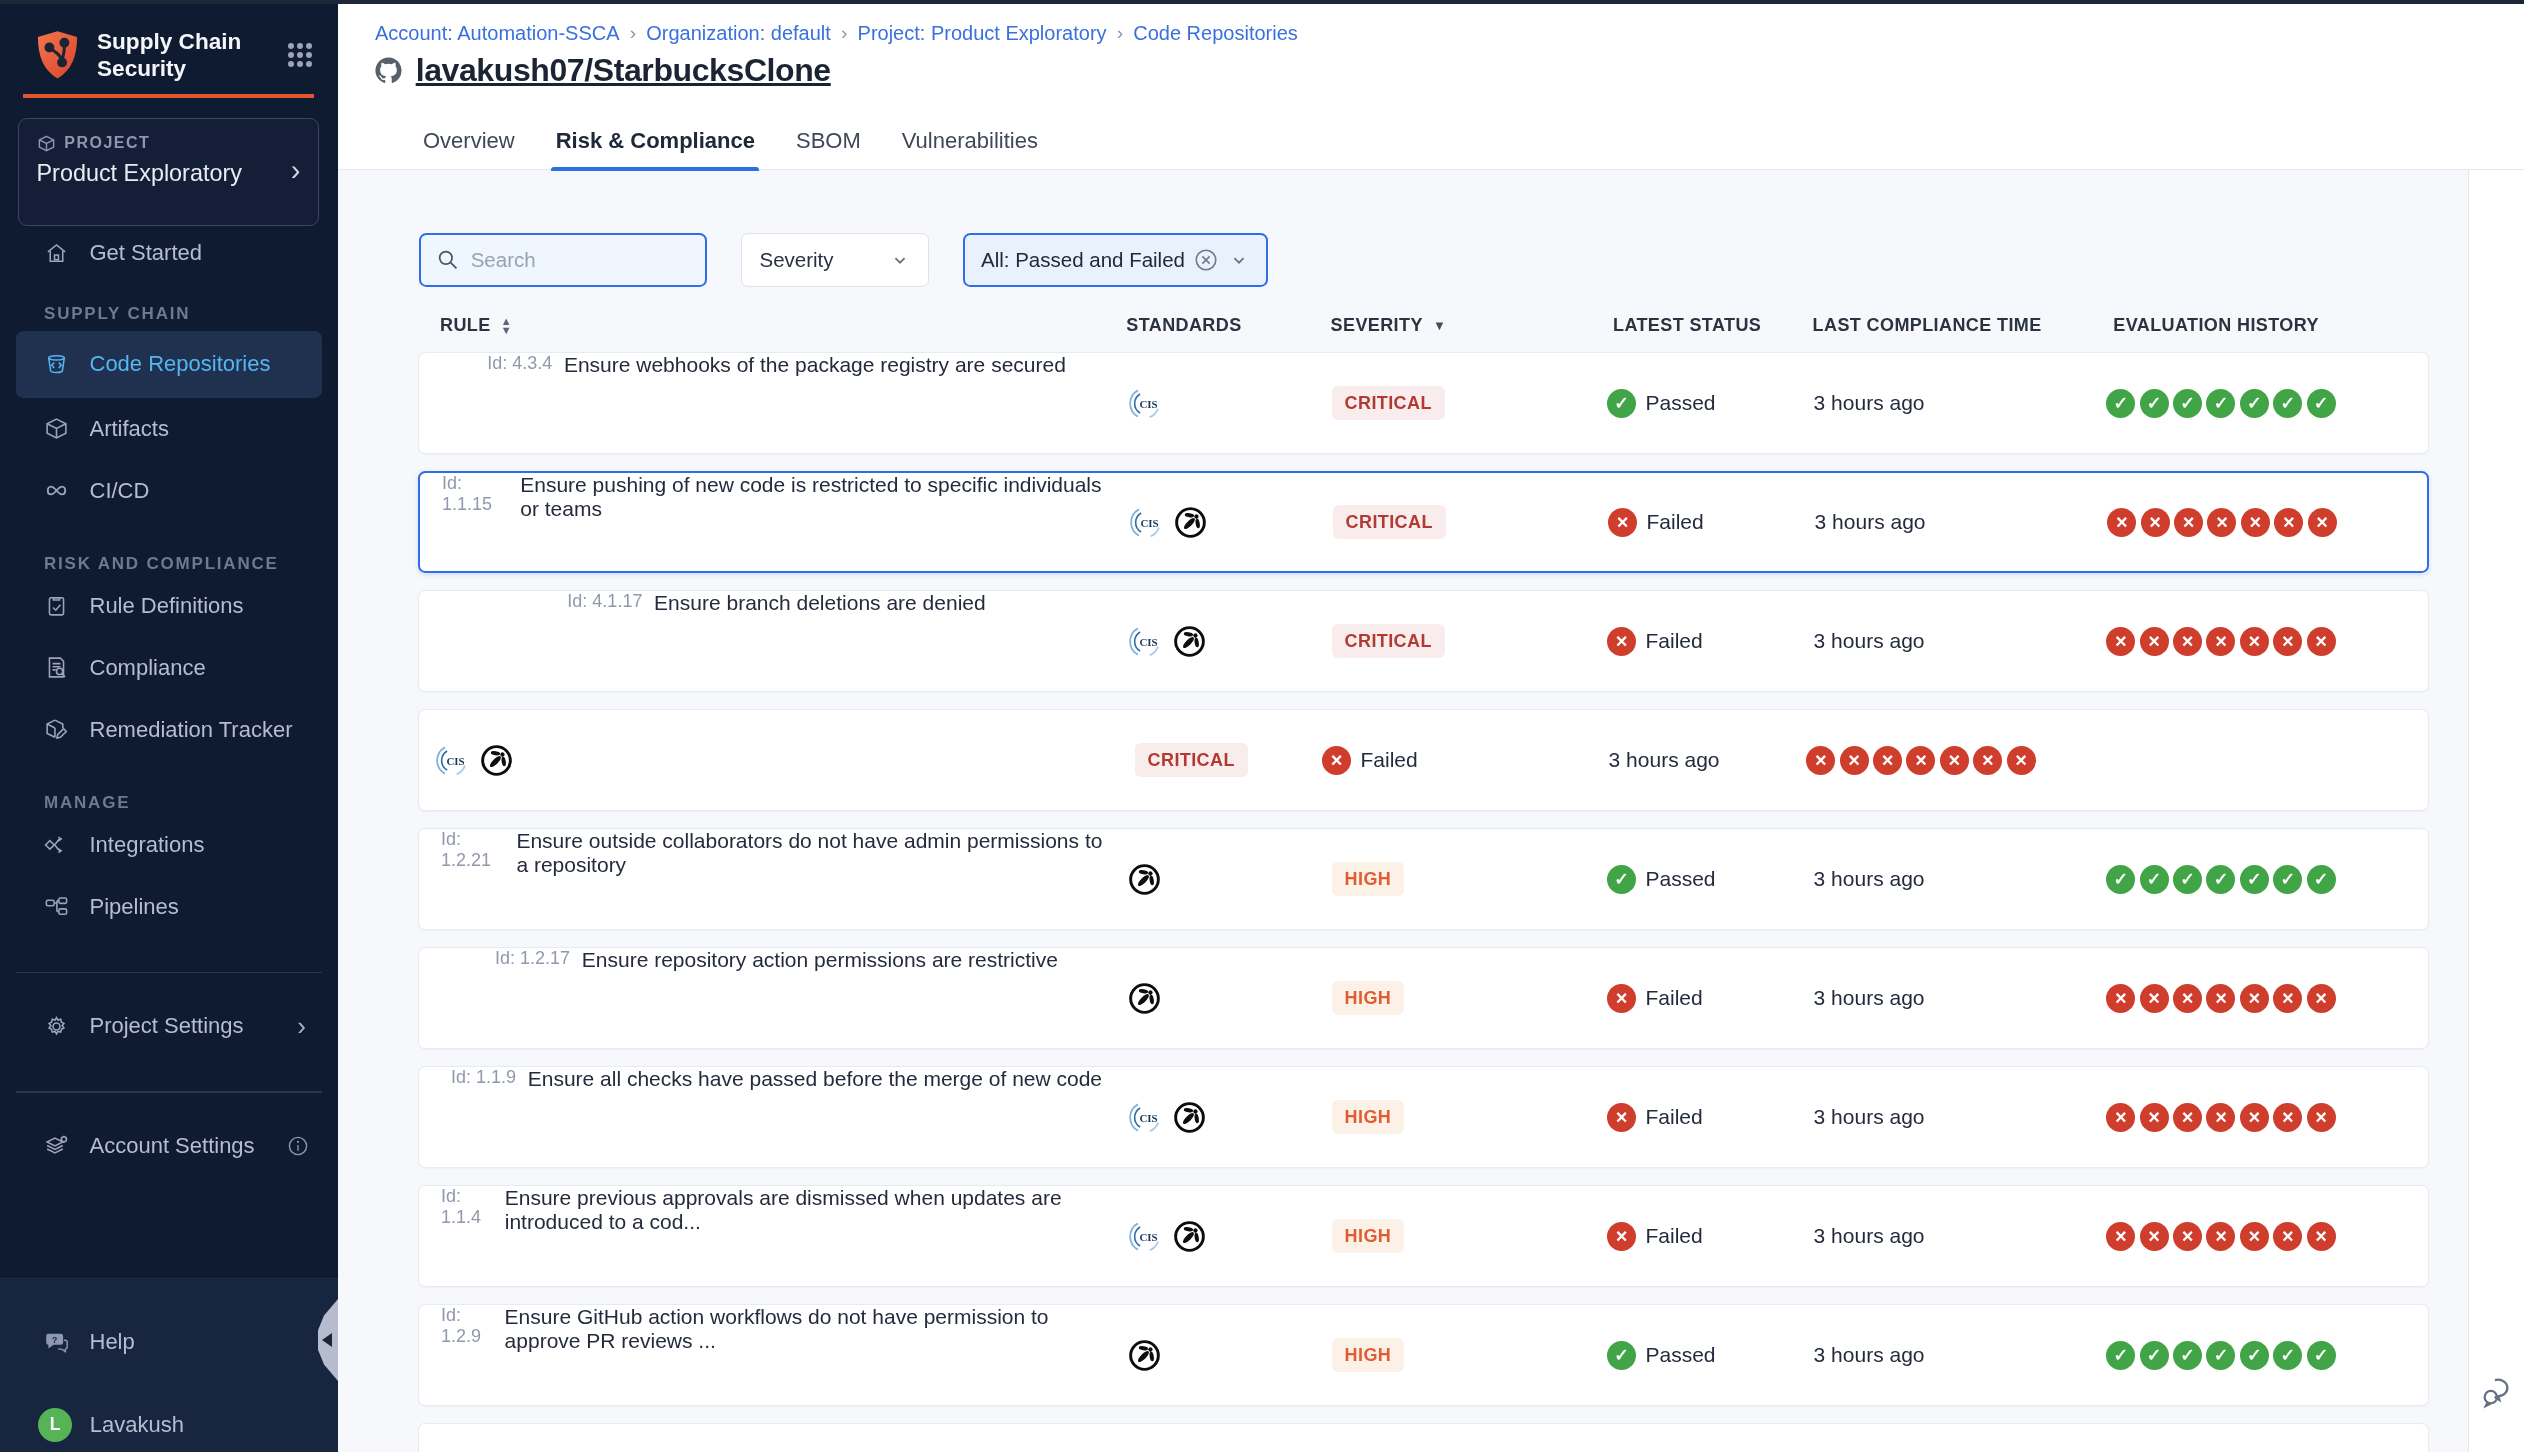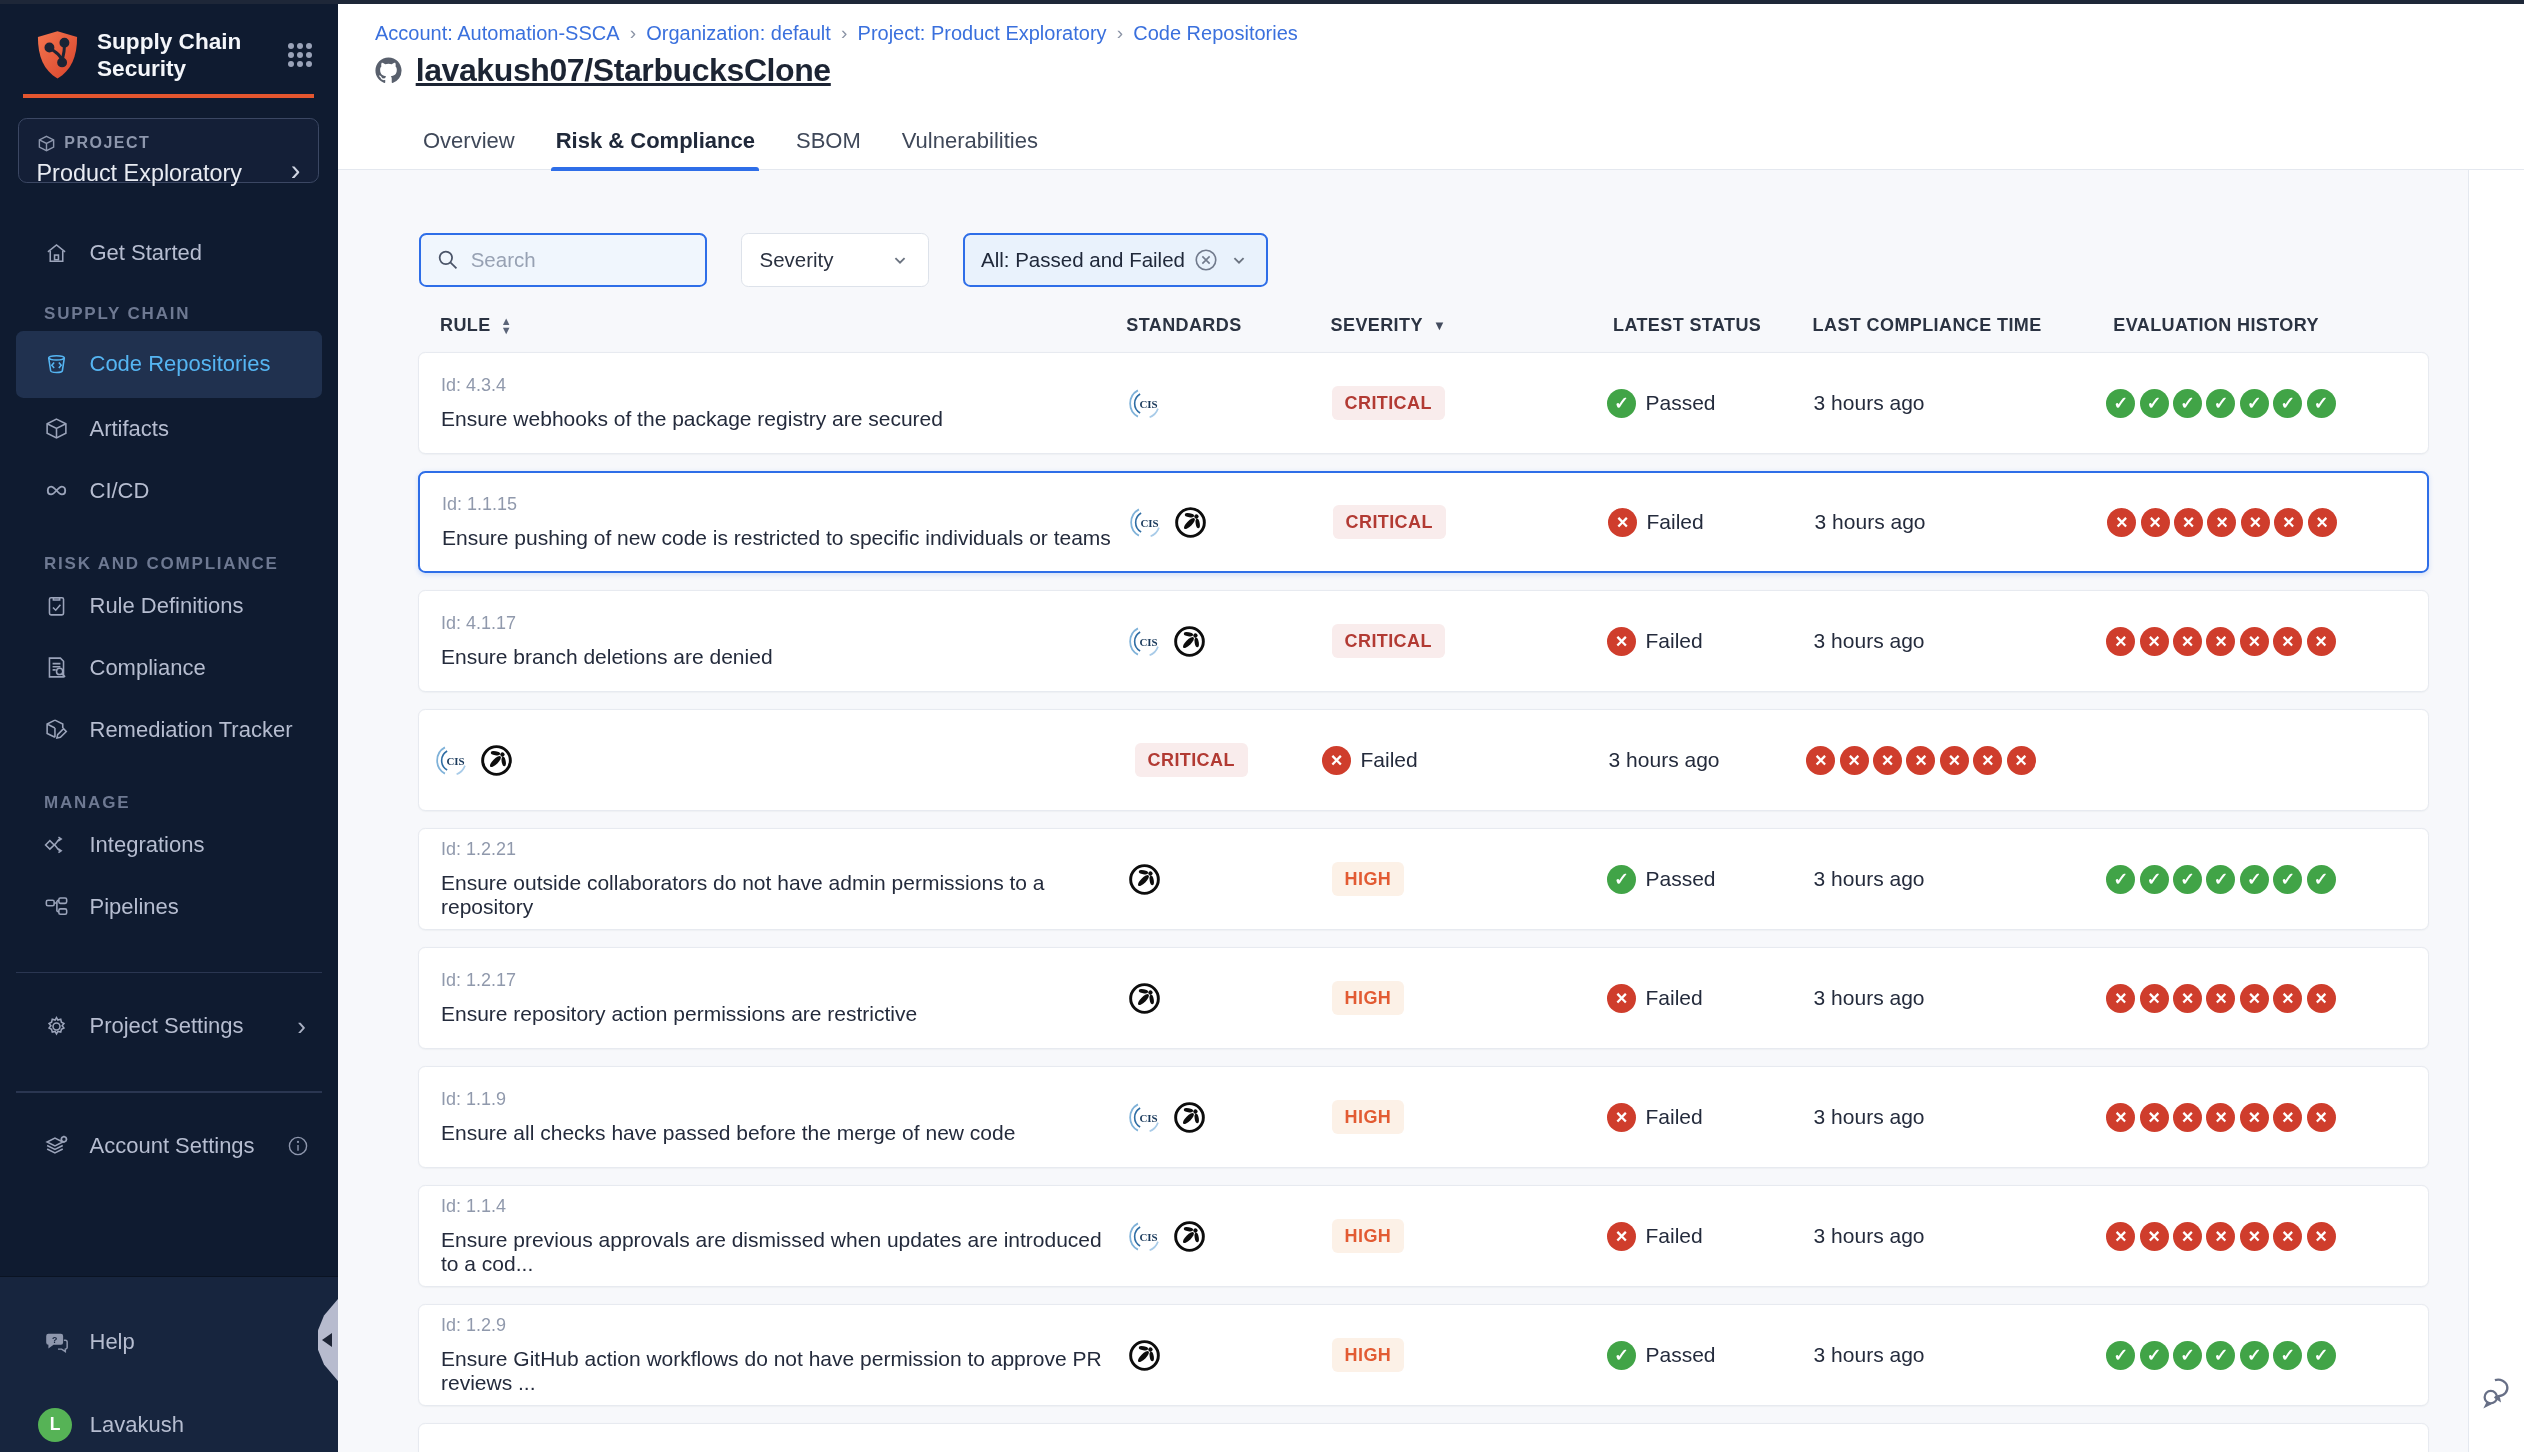--- a/index.html
+++ b/index.html
@@ -8,21 +8,21 @@
 
   .topstrip { position:absolute; top:0; left:0; width:2525px; height:4.4px; background:#1e2738; z-index:60; }
 
   
   .sidebar { position:absolute; top:0; left:0; width:338px; height:1452px; background:#0f1b30; z-index:40; }
   .logo-row { position:absolute; top:28px; left:34px; right:22px; display:flex; align-items:center; }
   .logo { width:47px; height:53px; flex:0 0 auto; }
   .brand { margin-left:16px; color:#f4f6fa; font-size:22.6px; font-weight:bold; line-height:27px; width:168px; }
   .apps { margin-left:auto; width:32px; height:32px; color:#9aa3b8; cursor:pointer; }
   .accent { position:absolute; top:94px; left:23.4px; width:291px; height:3.7px; background:#e4562f; }
-  .project-card { position:absolute; top:118px; left:18px; width:301px; height:65px; border:1.5px solid #3b4763; border-radius:8.8px; background:#141f37; padding:14.6px 17.5px; cursor:pointer; }
+  .project-card { position:absolute; top:118px; left:18px; width:301px; height:108px; border:1.5px solid #3b4763; border-radius:8.8px; background:#141f37; padding:14.6px 17.5px; cursor:pointer; }
   .pc-top { display:flex; align-items:center; gap:8.8px; }
   .pc-top .ico { width:19px; height:19px; color:#8e97ad; }
   .pc-label { color:#8e97ad; font-size:16px; font-weight:bold; letter-spacing:1.5px; }
   .pc-name-row { display:flex; align-items:center; margin-top:7.3px; }
   .pc-name { color:#e9ecf3; font-size:23.4px; }
   .pc-chev { margin-left:auto; color:#cfd4e2; font-size:29px; line-height:22px; transform:translateY(-2.9px); }
 
   nav { position:absolute; top:222px; left:0; right:0; }
   .nav-item { position:relative; display:flex; align-items:center; height:62px; padding-left:44px; color:#b6bdd0; font-size:22px; cursor:pointer; }
   .nav-item .ico { width:25px; height:25px; flex:0 0 auto; margin-right:20.5px; color:#9ba4ba; }
@@ -75,21 +75,21 @@
   .th { font-size:18px; font-weight:bold; color:#2b3342; letter-spacing:0.4px; display:flex; align-items:center; }
   .th.c0 { padding-left:22px; } .th.c1 { padding-left:15.3px; } .th.c2 { padding-left:22.6px; }
   .th.c3 { padding-left:20px; } .th.c4 { padding-left:14.6px; } .th.c5 { padding-left:15.3px; }
   .sortstack { display:flex; flex-direction:column; margin-left:10.2px; color:#5b6478; font-size:11px; line-height:8.8px; cursor:pointer; }
   .sortdesc { margin-left:10.2px; color:#444c5e; font-size:13px; cursor:pointer; }
 
   .rows { position:absolute; top:182px; left:80px; width:2011px; }
   .rowcard { background:#ffffff; border:0.7px solid #e7eaf0; border-radius:7.3px; height:102px; margin-bottom:17px; box-shadow:0 0.7px 1.5px rgba(30,40,60,0.04); align-items:center; cursor:pointer; }
   .rowcard.selected { border:2.2px solid #2e6ee8; box-shadow:0 1.5px 5.8px rgba(46,110,232,0.18); }
   .cell { display:flex; align-items:center; height:100%; }
-  .cell.rule { flex-direction:column; align-items:flex-start; justify-content:center; padding-left:22px; gap:11.7px; }
+  .cell.rule { flex-direction:row; align-items:flex-start; justify-content:center; padding-left:22px; gap:11.7px; }
   .rid { font-size:18px; color:#9099ac; }
   .rtitle { font-size:21px; color:#242b3c; }
   .cell.standards { gap:10.2px; padding-left:15.3px; }
   .std-ico { width:35px; height:35px; }
   .cell.sev { padding-left:22.6px; }
   .badge { display:inline-block; padding:6.6px 13px; border-radius:5.8px; font-size:18px; font-weight:bold; letter-spacing:0.4px; }
   .badge.CRITICAL { color:#b23a33; background:#f9ecec; }
   .badge.HIGH { color:#e25b33; background:#fcf1e7; }
   .cell.status { padding-left:13px; gap:9.5px; font-size:21px; color:#242b3c; }
   .cell.time { padding-left:14.6px; font-size:21px; color:#242b3c; }

